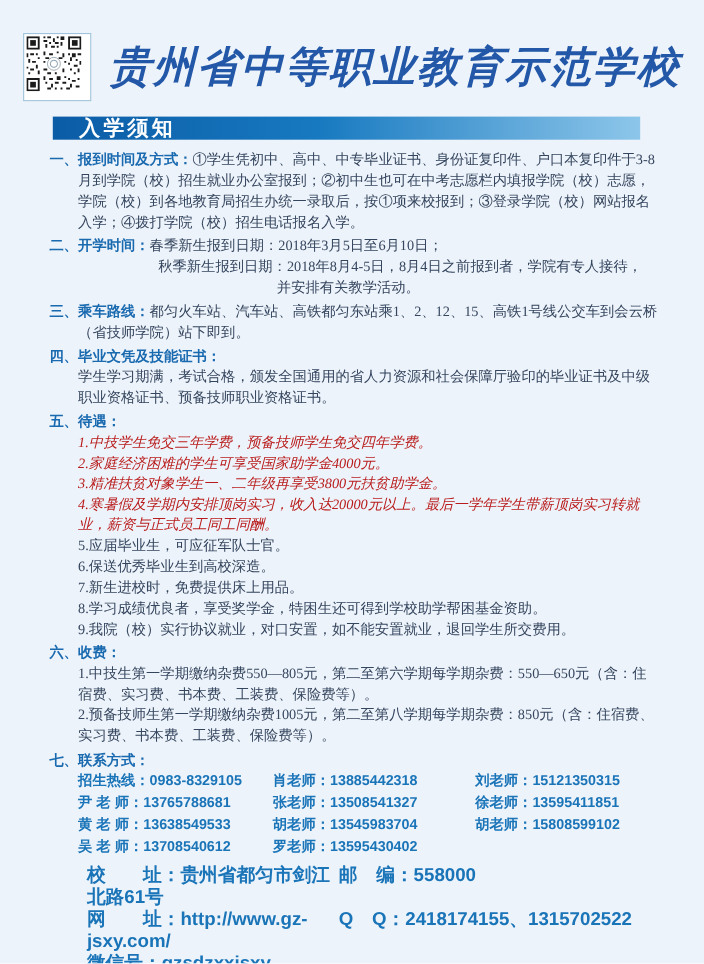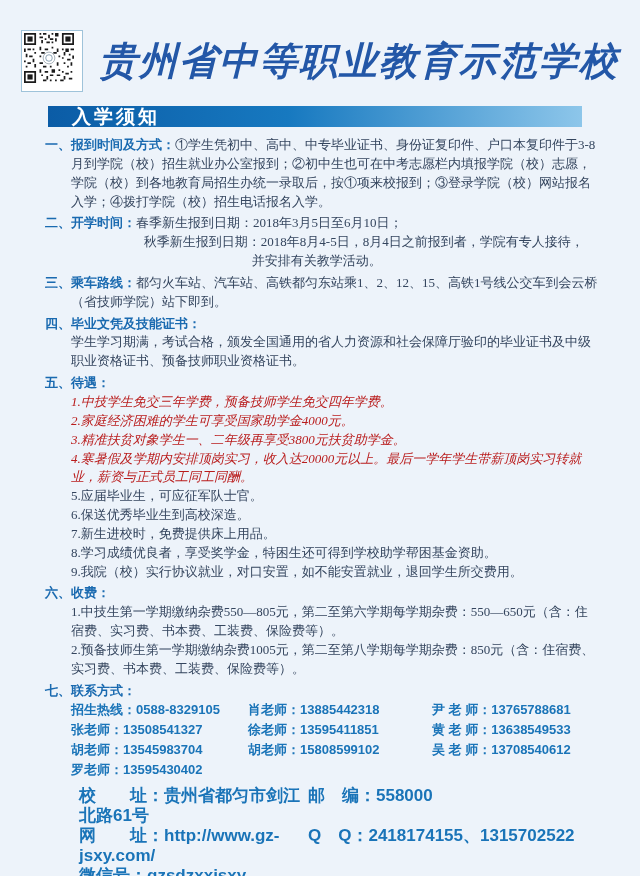--- a/index.html
+++ b/index.html
@@ -143,22 +143,23 @@
 
     <div class="section">
       <p class="sec-head"><span>六、</span><span>收费：</span></p>
       <p class="ind2 dark">1.中技生第一学期缴纳杂费550—805元，第二至第六学期每学期杂费：550—650元（含：住宿费、实习费、书本费、工装费、保险费等）。</p>
       <p class="ind2 dark">2.预备技师生第一学期缴纳杂费1005元，第二至第八学期每学期杂费：850元（含：住宿费、实习费、书本费、工装费、保险费等）。</p>
     </div>
 
     <div class="section">
       <p class="sec-head"><span>七、</span><span>联系方式：</span></p>
       <div class="phone-grid">
-        <span>招生热线：0588-8329105</span>
+        <span>招生热线：0983-8329105</span>
         <span>肖老师：13885442318</span>
+        <span>刘老师：15121350315</span>
         <span>尹 老 师：13765788681</span>
         <span>张老师：13508541327</span>
         <span>徐老师：13595411851</span>
         <span>黄 老 师：13638549533</span>
         <span>胡老师：13545983704</span>
         <span>胡老师：15808599102</span>
         <span>吴 老 师：13708540612</span>
         <span>罗老师：13595430402</span>
         <span></span>
       </div>

